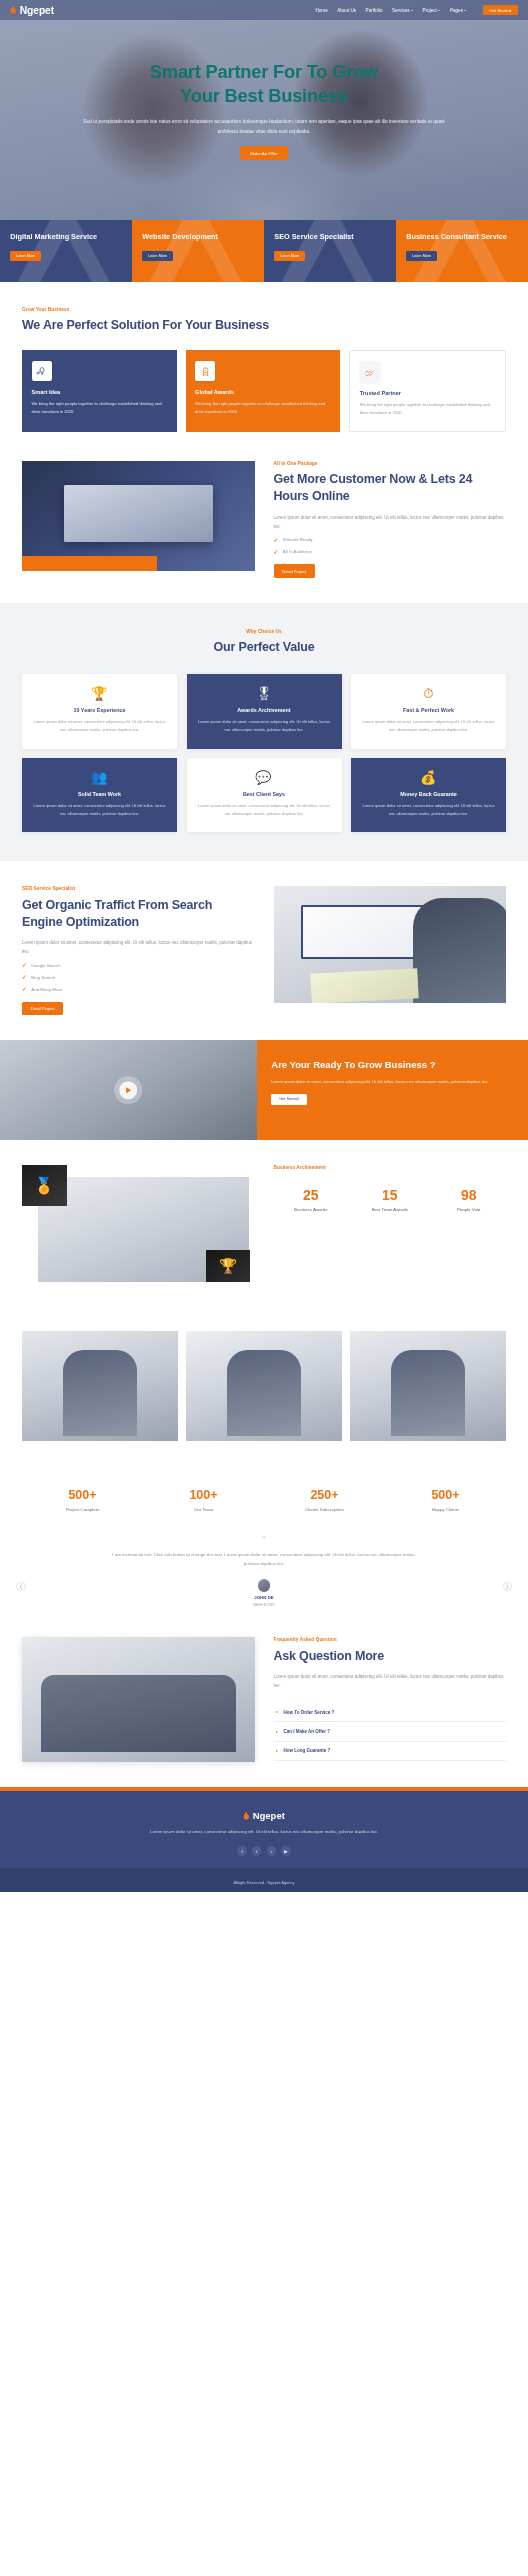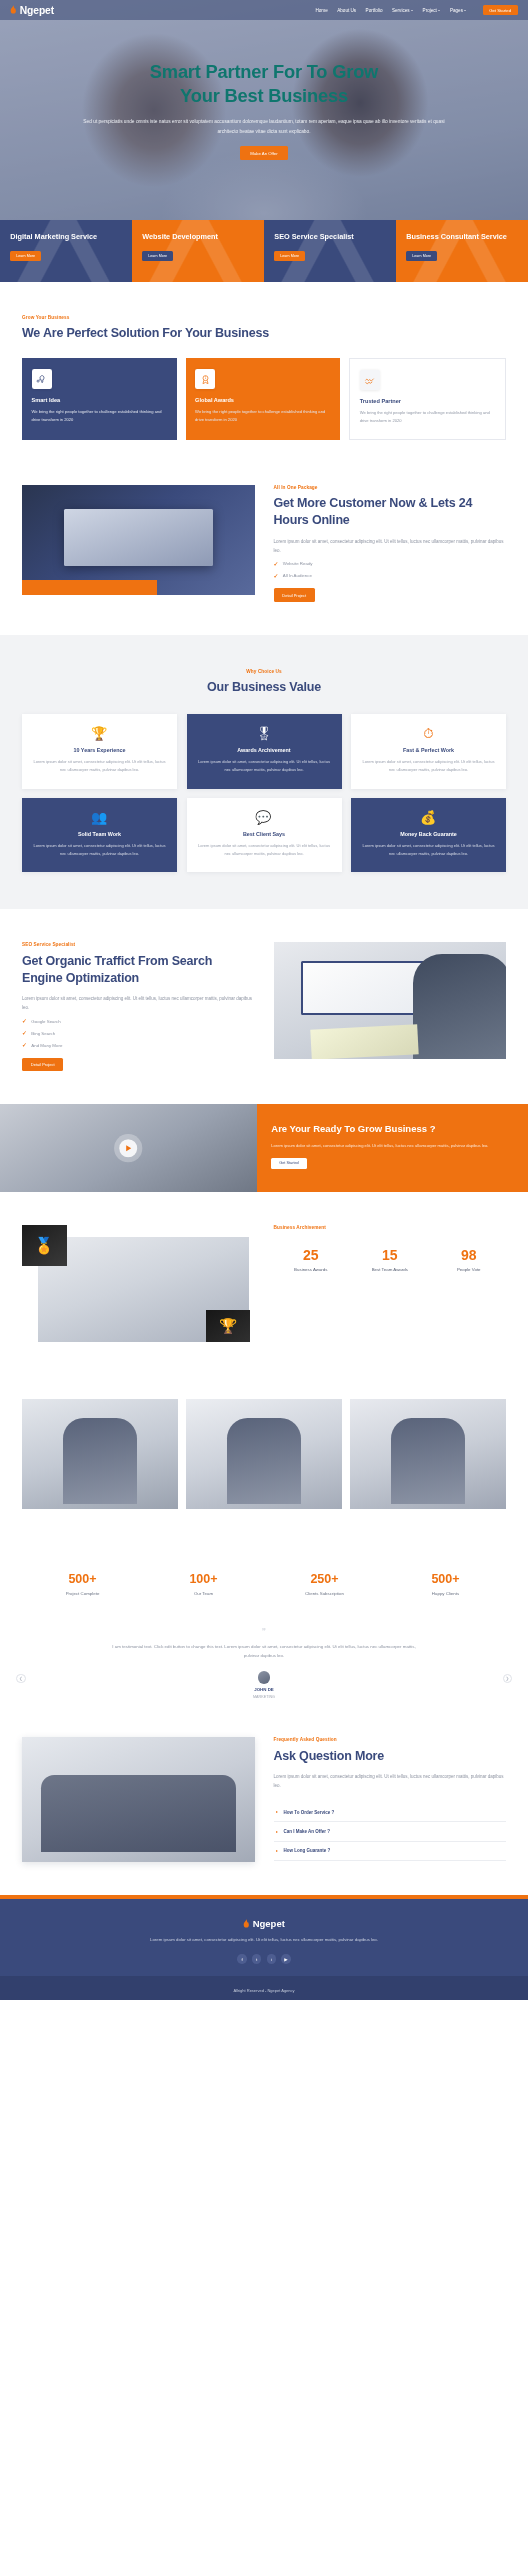--- a/index.html
+++ b/index.html
@@ -2,21 +2,21 @@
 <html style="font-size:11.7px"><head>
 <meta charset="utf-8">
 <style>
   * { margin:0; padding:0; box-sizing:border-box; }
   body {
     width:528px; background:#fff;
     font-family:"Liberation Sans", sans-serif;
     color:#3d4f6e; -webkit-font-smoothing:antialiased;
   }
   .wrap { width:528px; position:relative; overflow:hidden; }
-  .container { width:484px; margin:8px auto; }
+  .container { width:484px; margin:0 auto; }
 
   
   .header {
     position:absolute; top:0; left:0; width:528px; height:20px; z-index:30;
     display:flex; align-items:center; padding:0 10.3px;
     background:rgba(58,72,115,0.55);
   }
   .brand { display:flex; align-items:center; gap:2.9px; }
   .flame { width:6.6px; height:10.3px; position:relative; }
   .flame svg { display:block; }
@@ -148,21 +148,21 @@
   .seo-photo .person {
     position:absolute; right:-2%; top:10%; width:42%; height:90%;
     background:linear-gradient(160deg,#3f4a5e,#6c7789); border-radius:29px 29px 0 0;
   }
   .seo-photo .papers {
     position:absolute; left:16%; bottom:2%; width:46%; height:26%;
     background:linear-gradient(150deg,#f3f4d8,#d8d9b8); transform:rotate(-3deg);
   }
 
   
-  .videoband { display:flex; width:528px; height:88px; }
+  .videoband { display:flex; width:528px; height:100px; }
   .video-left {
     flex:1.06; position:relative; overflow:hidden;
     background:linear-gradient(150deg,#c8ccd4 0%,#9aa2b0 55%,#6f7785 100%);
   }
   .play {
     position:absolute; left:50%; top:50%; transform:translate(-50%,-50%);
     width:17.6px; height:17.6px; border-radius:50%; background:rgba(255,255,255,.9);
     display:flex; align-items:center; justify-content:center;
     box-shadow:0 0 0 5.1px rgba(255,255,255,.28);
   }
@@ -396,21 +396,21 @@
           <span>All In Audience</span>
         </div>
         <button class="btn-orange">Detail Project</button>
       </div>
     </div>
   </section>
 
   <section class="grayband">
     <div class="container center">
       <div class="eyebrow">Why Choice Us</div>
-      <div class="htitle">Our Business Value</div>
+      <div class="htitle">Our Perfect Value</div>
       <div class="vgrid">
         <div class="vcard">
           <div class="v-ico">🏆</div>
           <h4>10 Years Experience</h4>
           <p>Lorem ipsum dolor sit amet, consectetur adipiscing elit. Ut elit tellus, luctus nec ullamcorper mattis, pulvinar dapibus leo.</p>
         </div>
         <div class="vcard dark">
           <div class="v-ico">🎖</div>
           <h4>Awards Archivement</h4>
           <p>Lorem ipsum dolor sit amet, consectetur adipiscing elit. Ut elit tellus, luctus nec ullamcorper mattis, pulvinar dapibus leo.</p>

